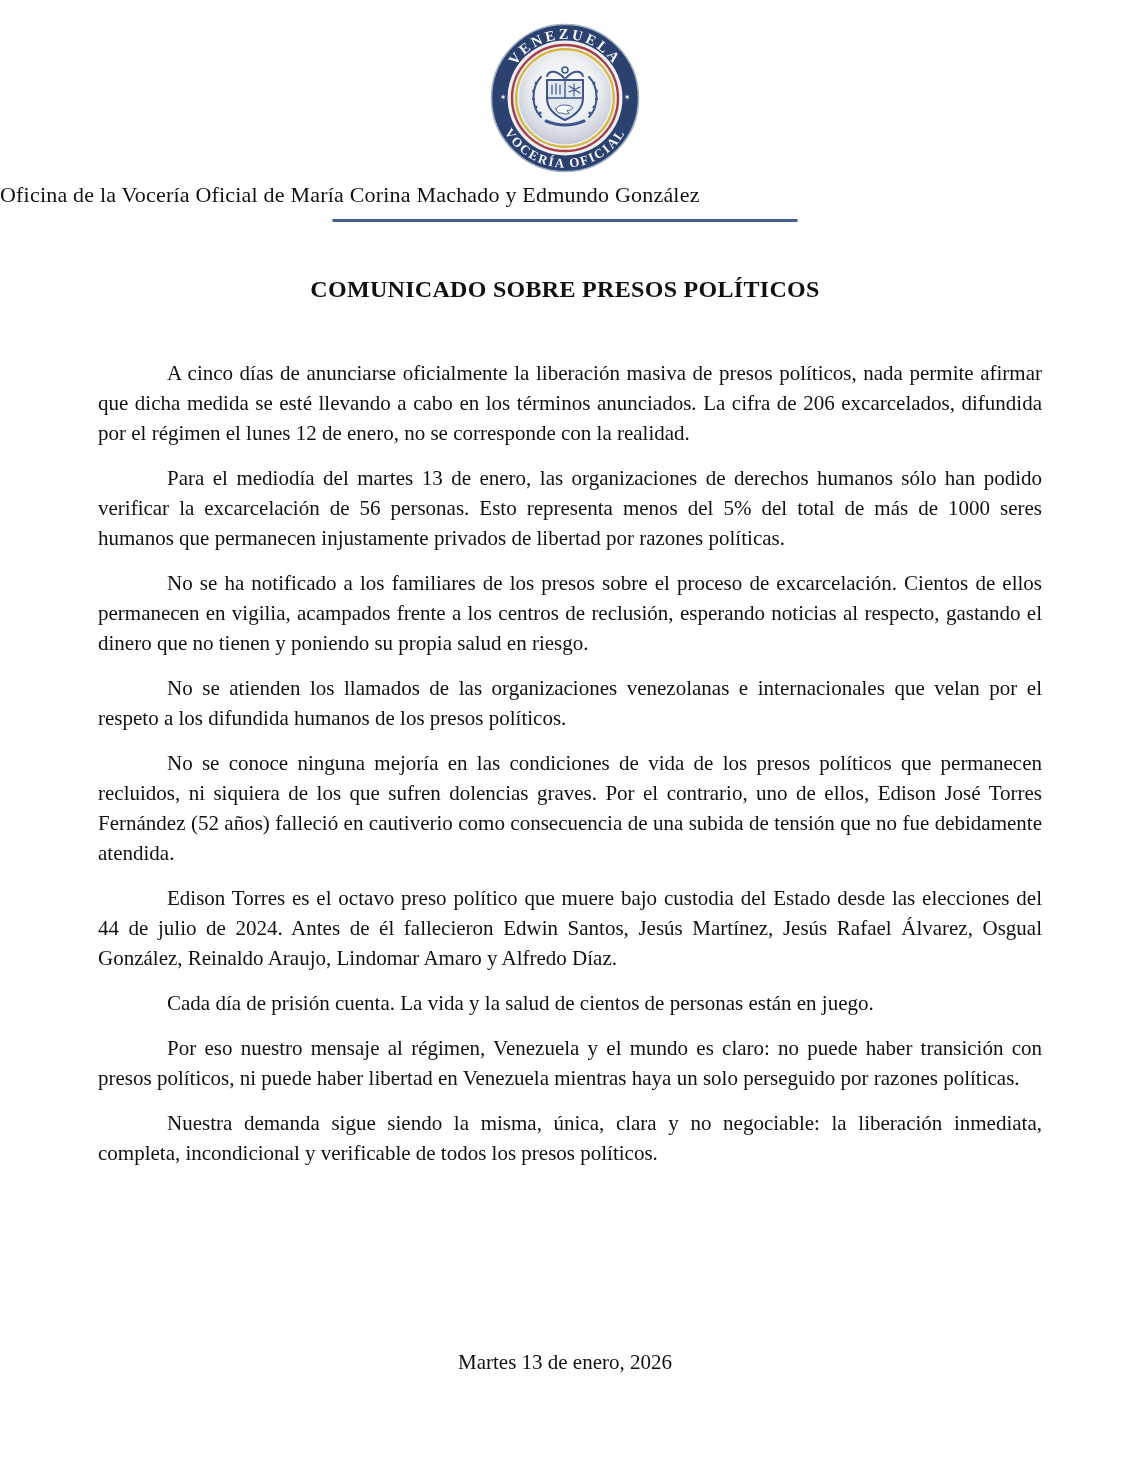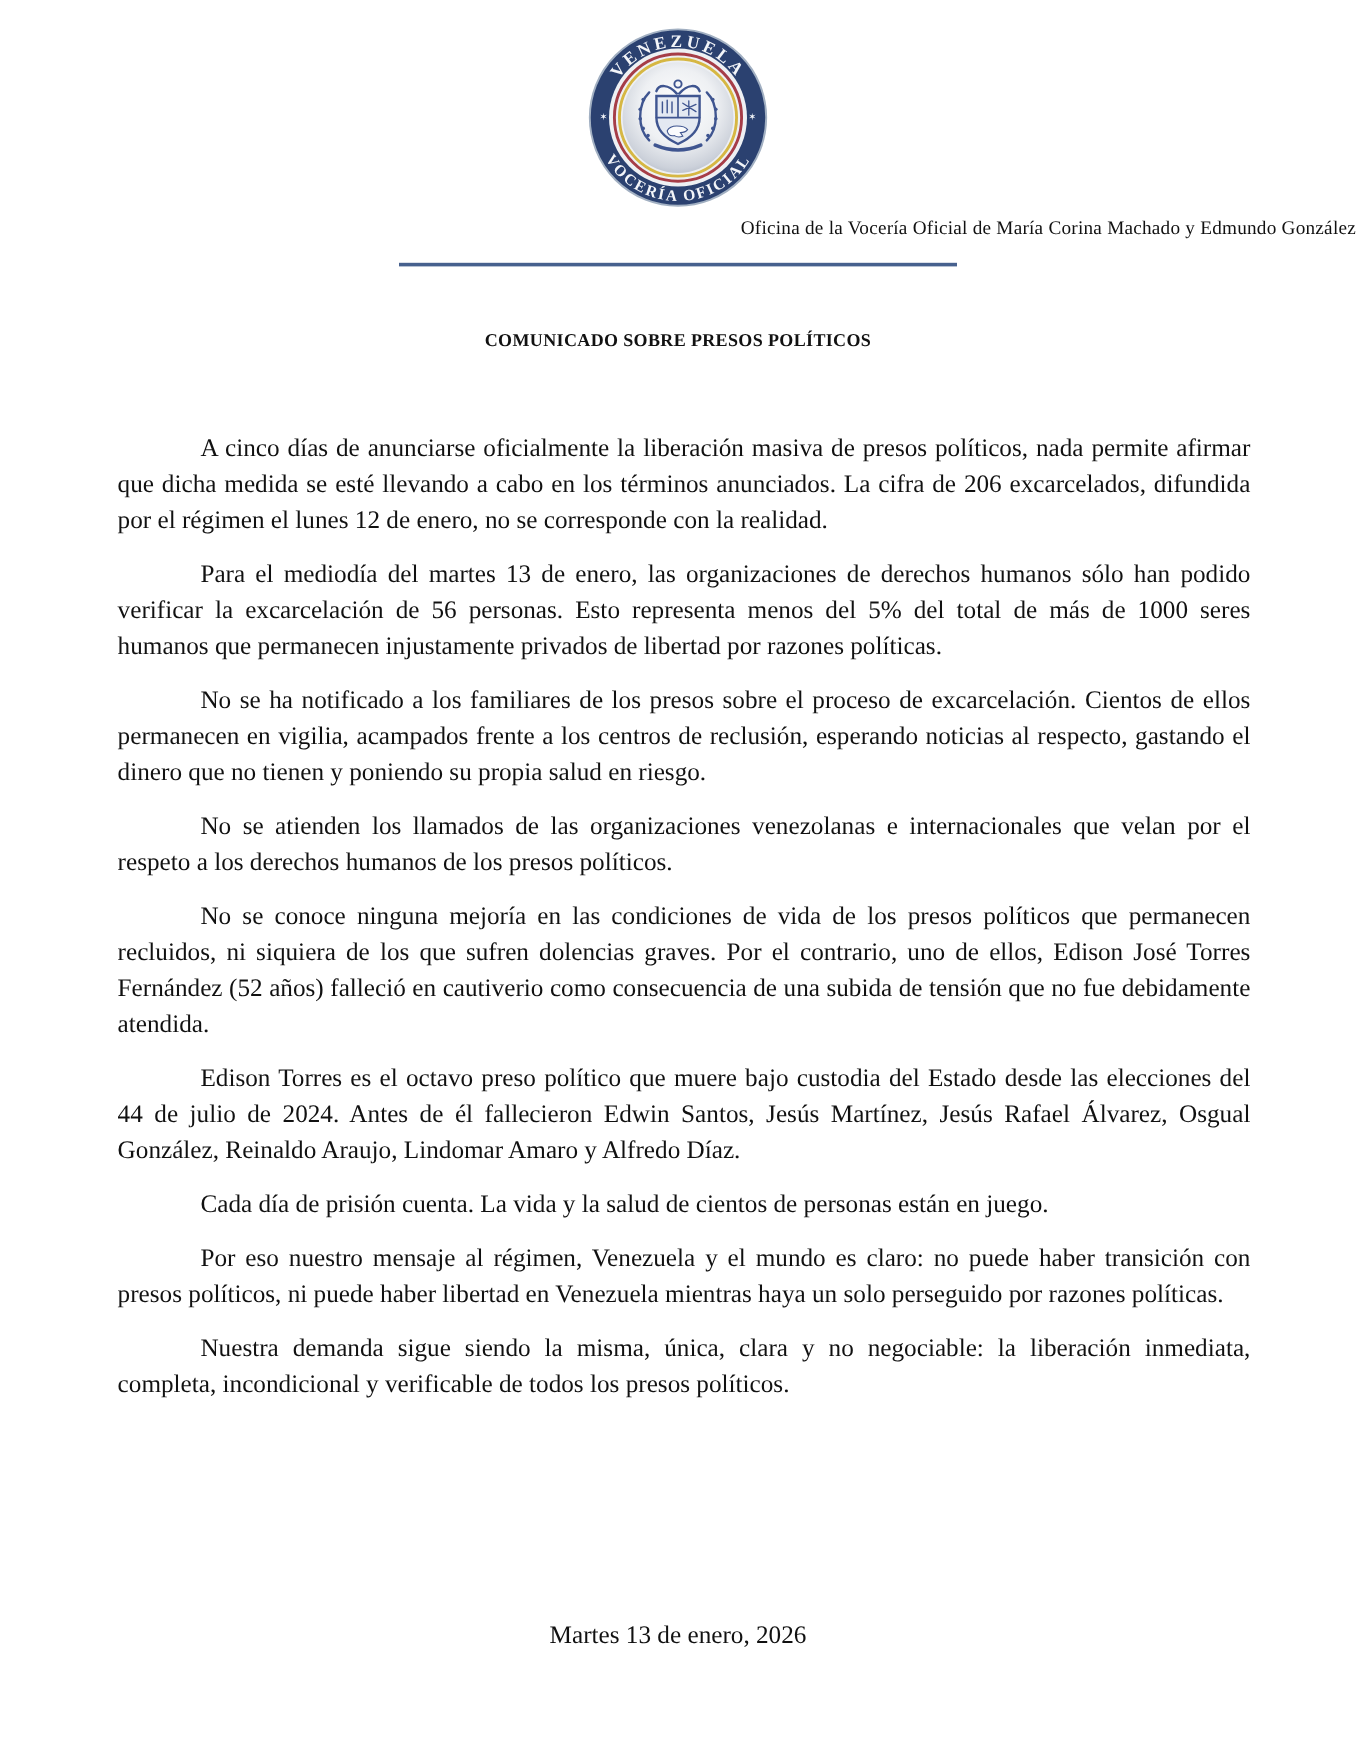--- a/index.html
+++ b/index.html
@@ -18,42 +18,42 @@
     left: 50%;
     transform: translateX(-50%);
     width: 150px;
     height: 150px;
   }
   .office-line {
     position: absolute;
     top: 182px;
     left: 0;
     width: 100%;
-    text-align: right;
-    font-size: 16px;
+    text-align: left;
+    font-size: 22px;
     letter-spacing: 0.2px;
   }
   .divider {
     position: absolute;
     top: 219px;
     left: 50%;
     transform: translateX(-50%);
     width: 465px;
     margin: 0;
     border: none;
     border-top: 3px solid #47618e;
   }
   .doc-title {
     position: absolute;
     top: 276px;
     left: 0;
     width: 100%;
     margin: 0;
     text-align: center;
-    font-size: 15px;
+    font-size: 24px;
     font-weight: bold;
     letter-spacing: 0.3px;
   }
   .body-text {
     position: absolute;
     top: 358px;
     left: 98px;
     width: 944px;
     font-size: 21px;
     line-height: 30px;
@@ -142,21 +142,21 @@
   <div class="office-line">Oficina de la Vocería Oficial de María Corina Machado y Edmundo González</div>
 
   <hr class="divider">
 
   <h1 class="doc-title">COMUNICADO SOBRE PRESOS POLÍTICOS</h1>
 
   <div class="body-text">
     <p>A cinco días de anunciarse oficialmente la liberación masiva de presos políticos, nada permite afirmar que dicha medida se esté llevando a cabo en los términos anunciados. La cifra de 206 excarcelados, difundida por el régimen el lunes 12 de enero, no se corresponde con la realidad.</p>
     <p>Para el mediodía del martes 13 de enero, las organizaciones de derechos humanos sólo han podido verificar la excarcelación de 56 personas. Esto representa menos del 5% del total de más de 1000 seres humanos que permanecen injustamente privados de libertad por razones políticas.</p>
     <p>No se ha notificado a los familiares de los presos sobre el proceso de excarcelación. Cientos de ellos permanecen en vigilia, acampados frente a los centros de reclusión, esperando noticias al respecto, gastando el dinero que no tienen y poniendo su propia salud en riesgo.</p>
-    <p>No se atienden los llamados de las organizaciones venezolanas e internacionales que velan por el respeto a los derechos humanos de los presos políticos.</p>
+    <p>No se atienden los llamados de las organizaciones venezolanas e internacionales que velan por el respeto a los difundida humanos de los presos políticos.</p>
     <p>No se conoce ninguna mejoría en las condiciones de vida de los presos políticos que permanecen recluidos, ni siquiera de los que sufren dolencias graves. Por el contrario, uno de ellos, Edison José Torres Fernández (52 años) falleció en cautiverio como consecuencia de una subida de tensión que no fue debidamente atendida.</p>
     <p>Edison Torres es el octavo preso político que muere bajo custodia del Estado desde las elecciones del 44 de julio de 2024. Antes de él fallecieron Edwin Santos, Jesús Martínez, Jesús Rafael Álvarez, Osgual González, Reinaldo Araujo, Lindomar Amaro y Alfredo Díaz.</p>
     <p>Cada día de prisión cuenta. La vida y la salud de cientos de personas están en juego.</p>
     <p>Por eso nuestro mensaje al régimen, Venezuela y el mundo es claro: no puede haber transición con presos políticos, ni puede haber libertad en Venezuela mientras haya un solo perseguido por razones políticas.</p>
     <p>Nuestra demanda sigue siendo la misma, única, clara y no negociable: la liberación inmediata, completa, incondicional y verificable de todos los presos políticos.</p>
   </div>
 
   <div class="dateline">Martes 13 de enero, 2026</div>
 
 </div>

